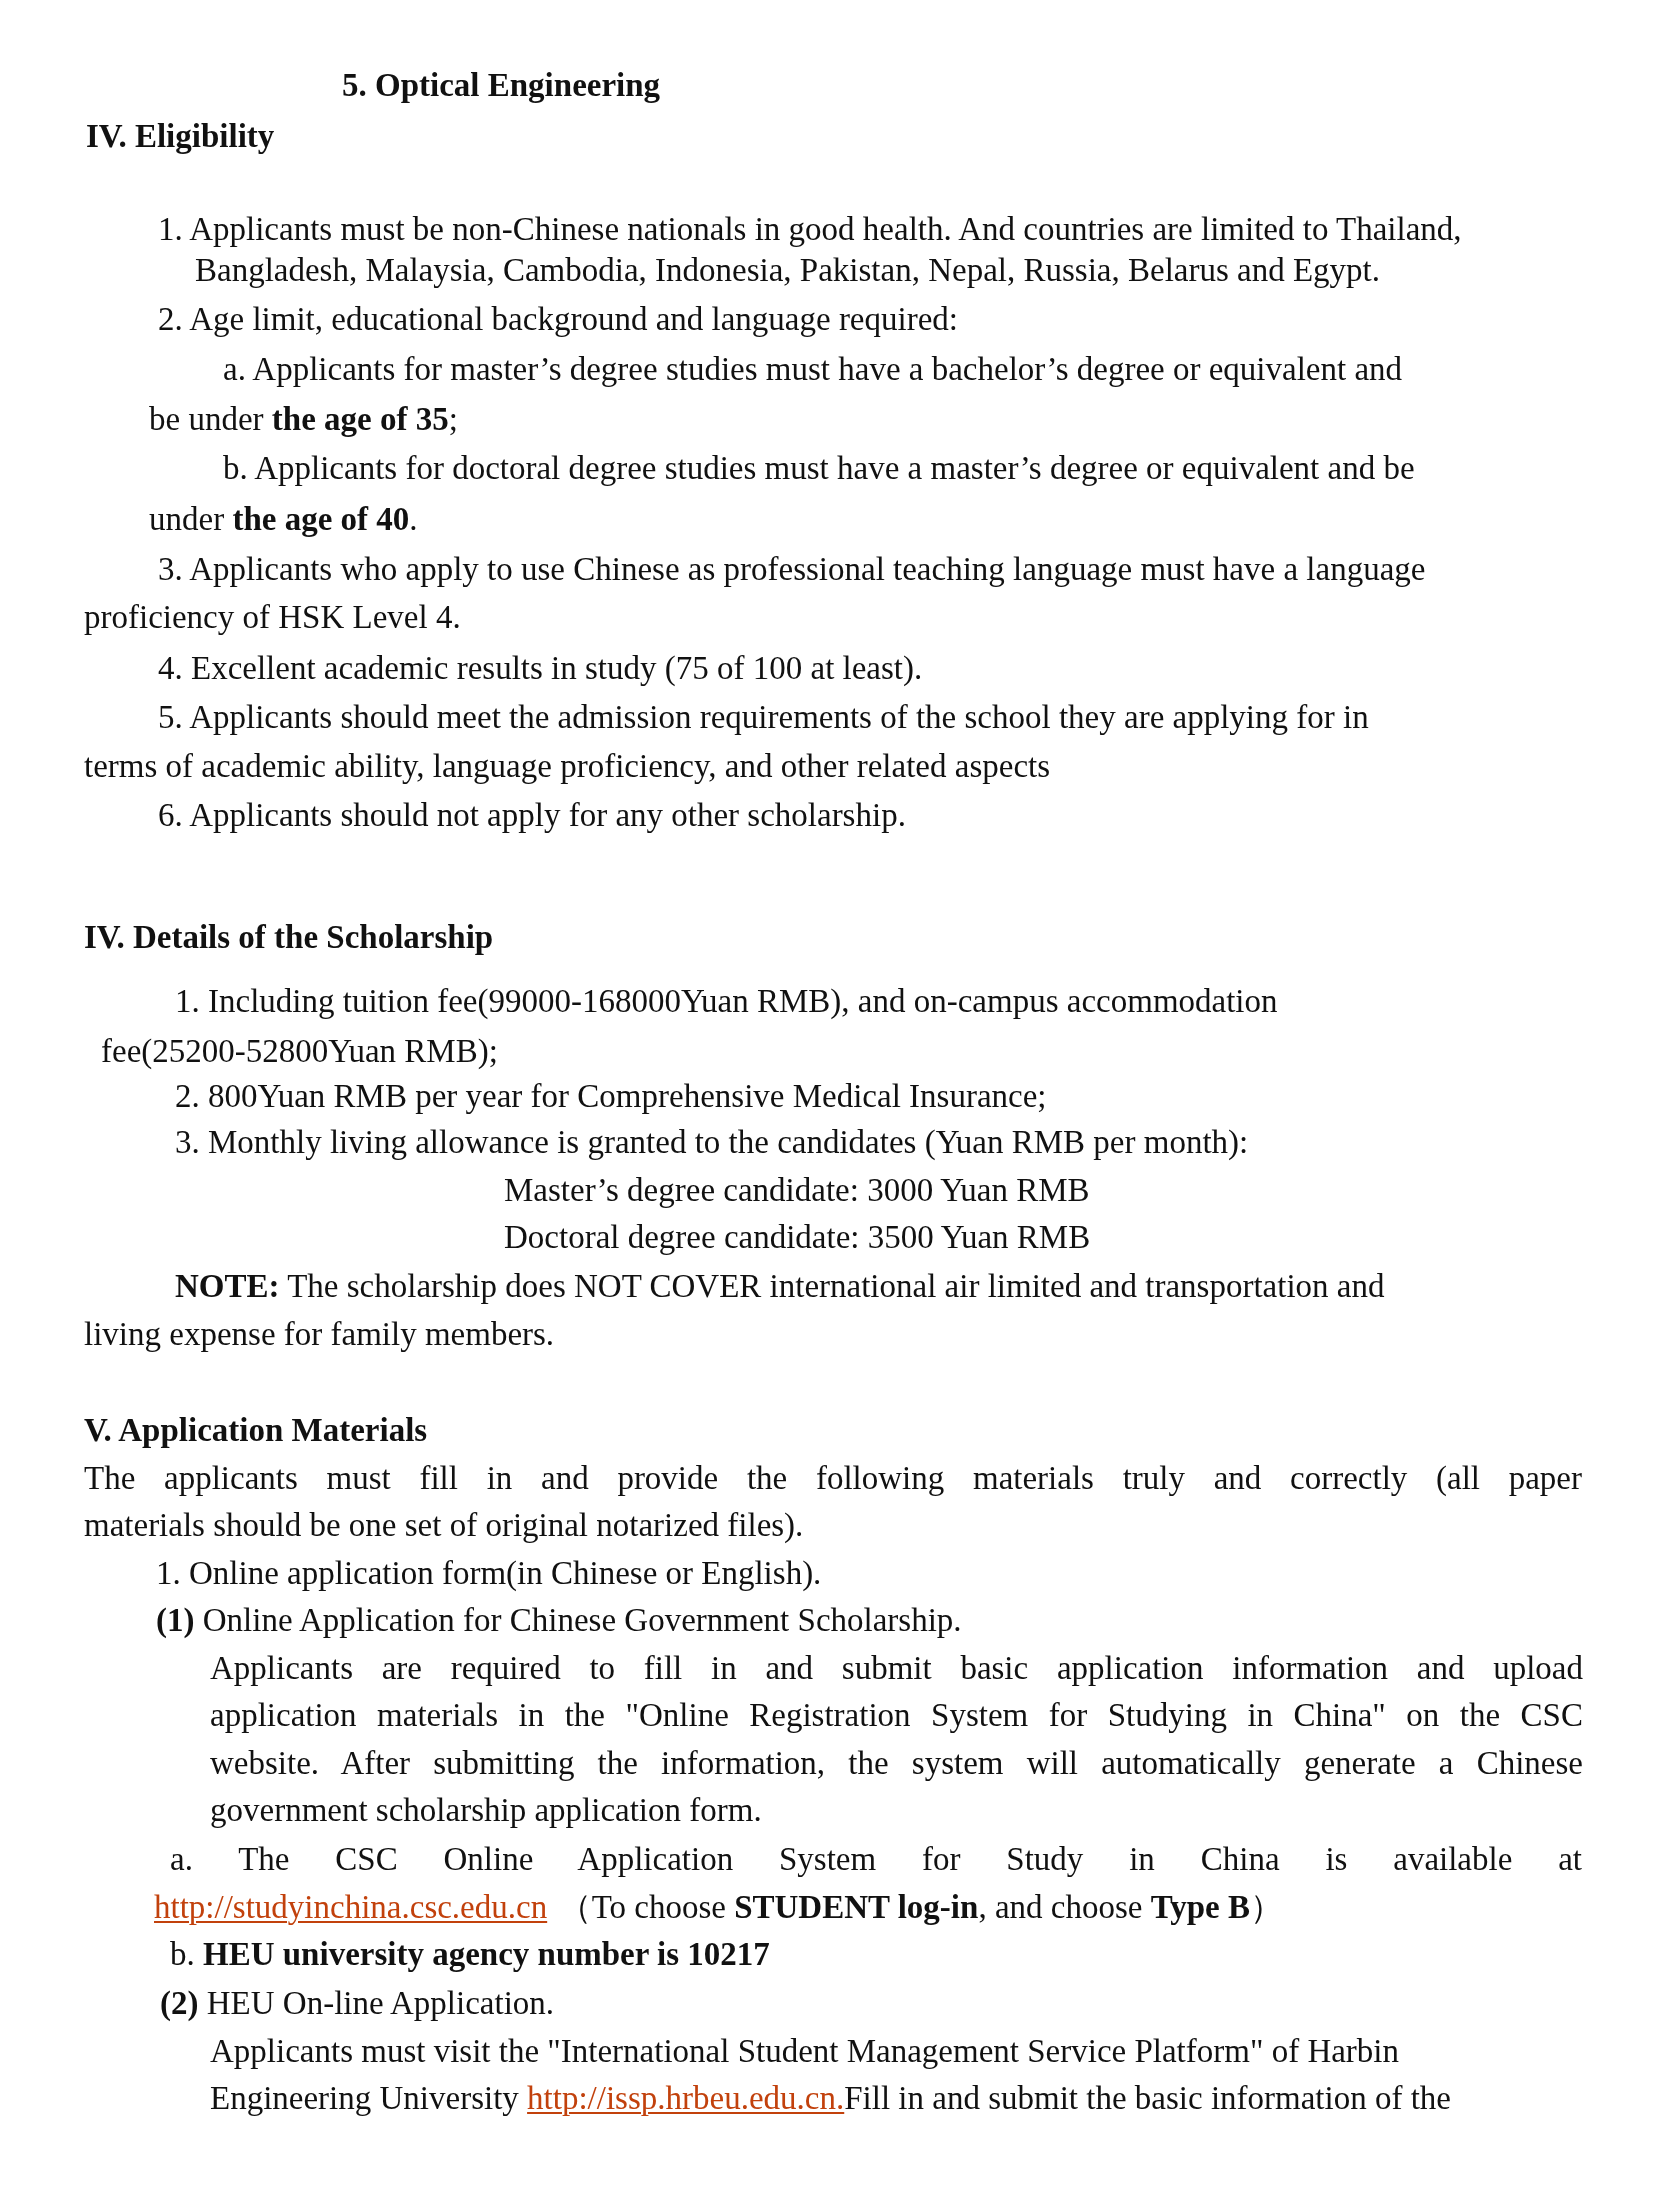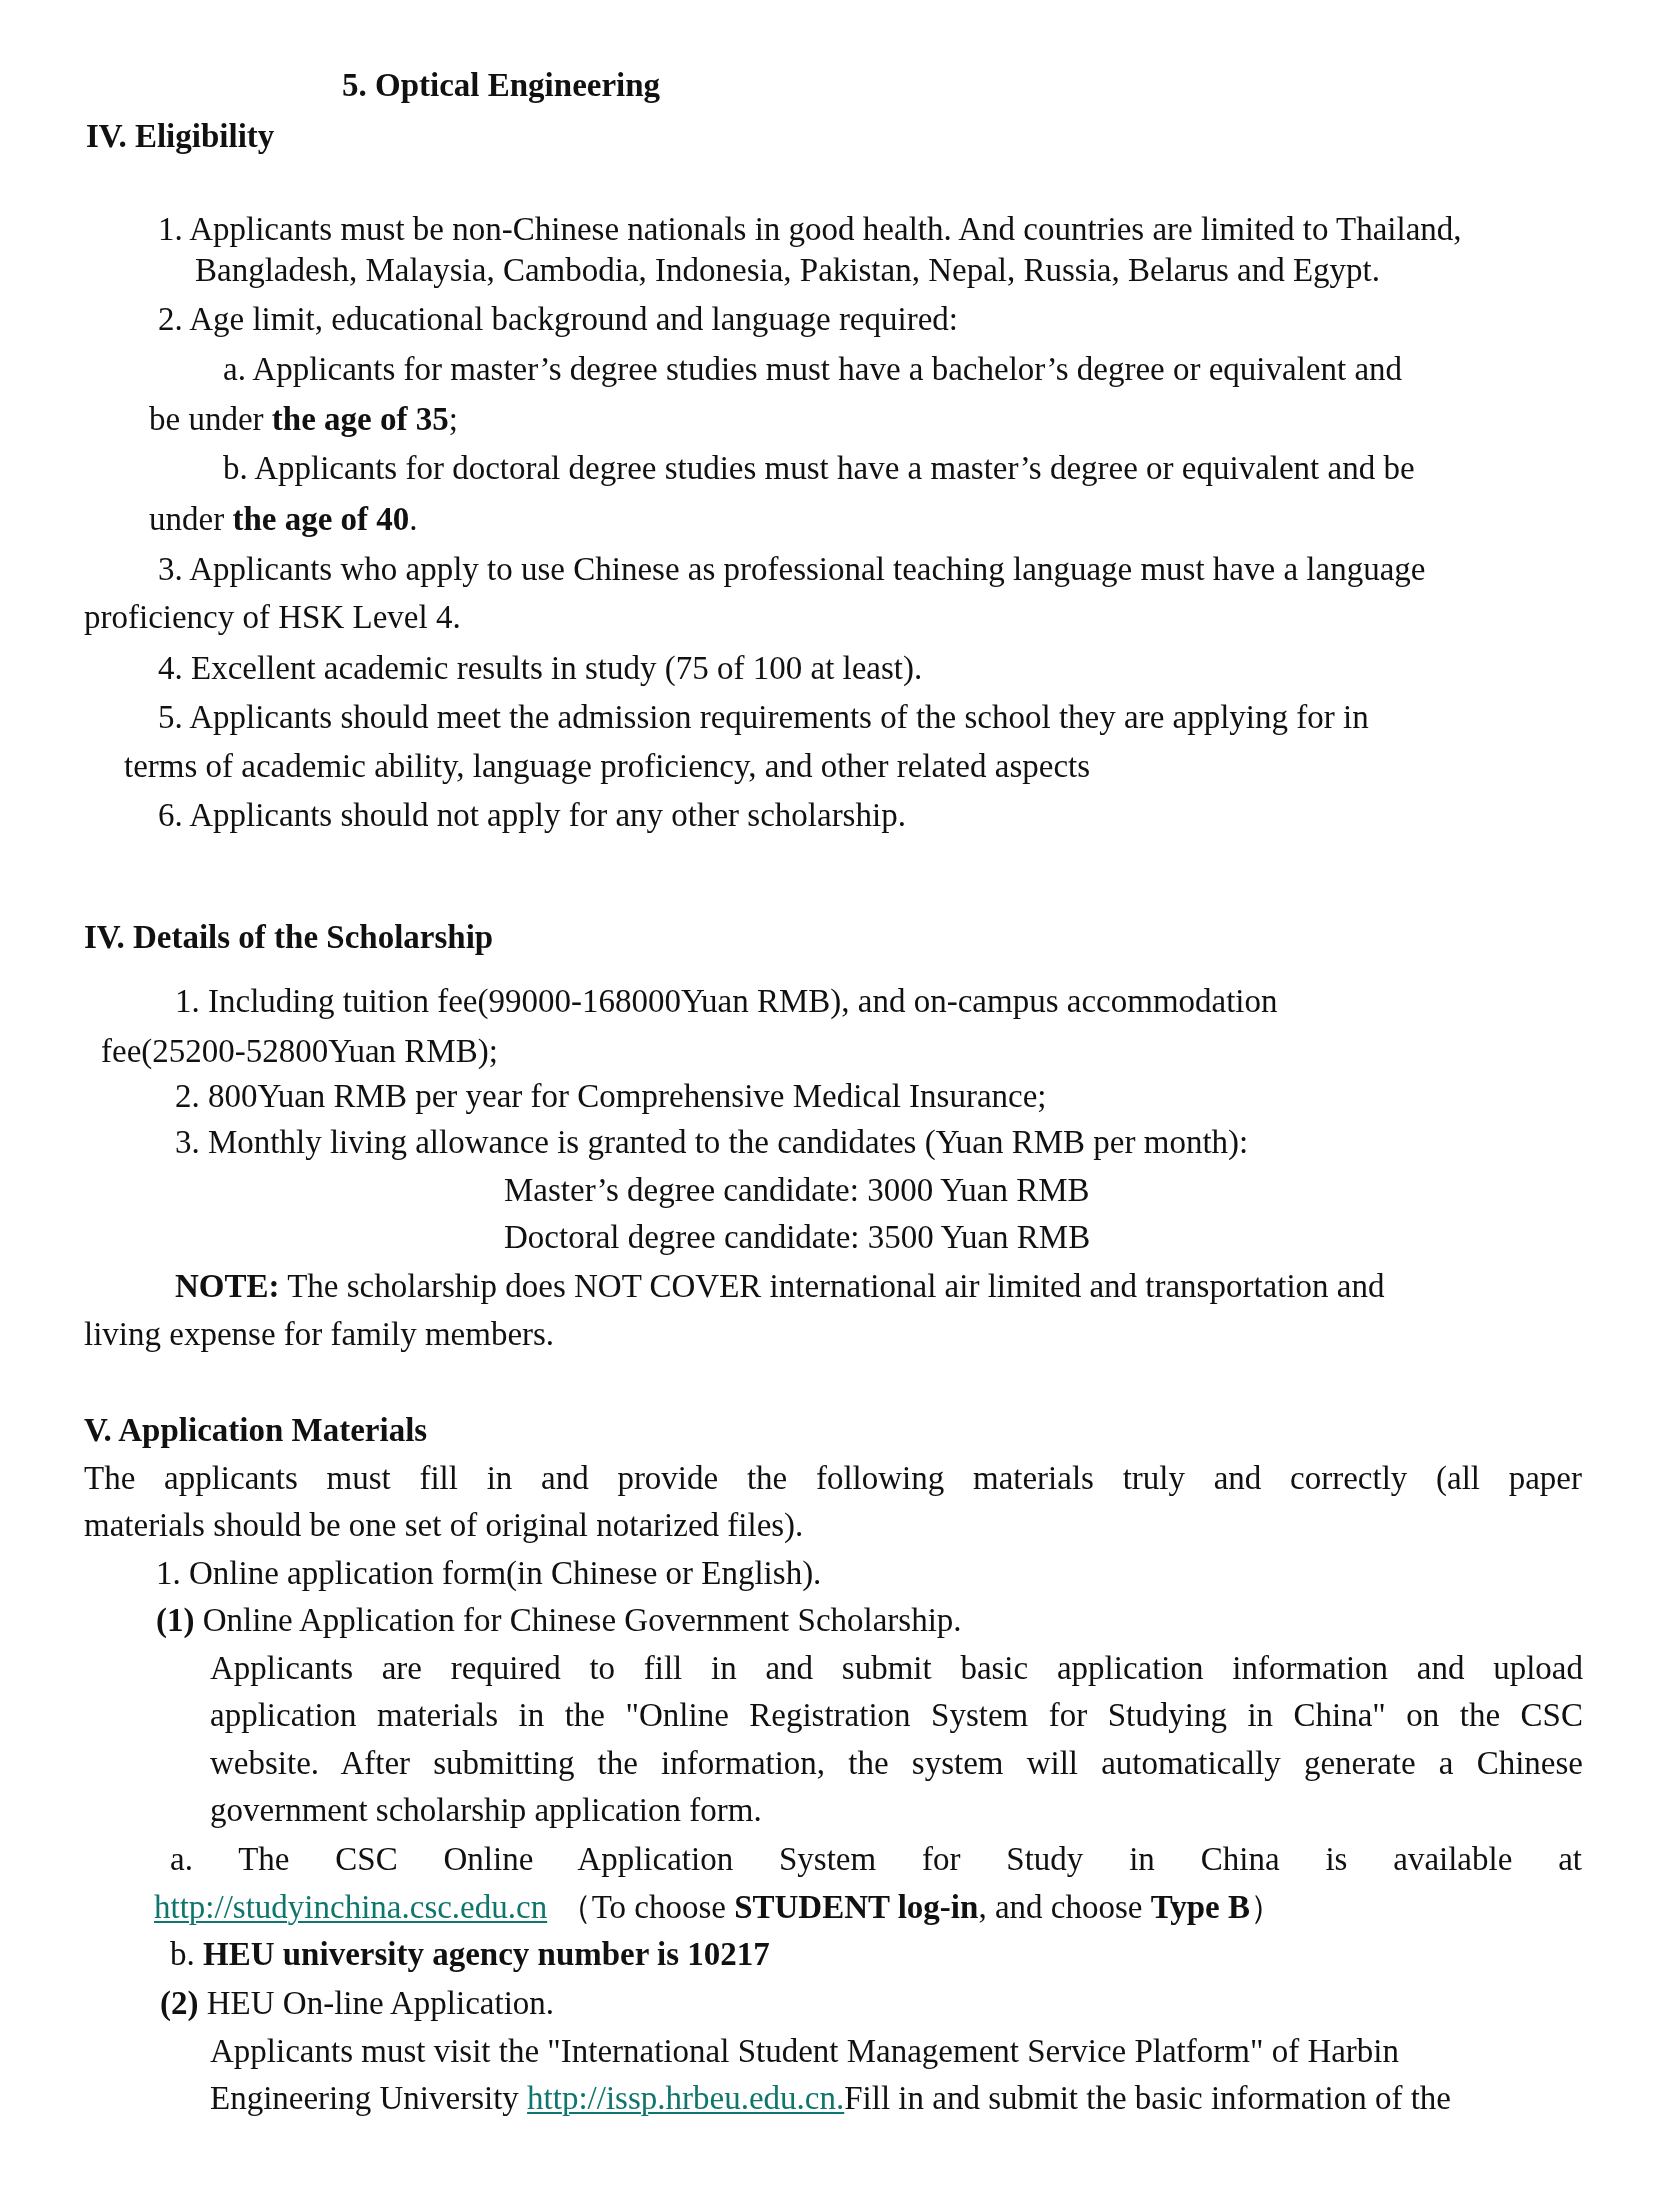--- a/index.html
+++ b/index.html
@@ -12,21 +12,21 @@
     position: absolute; white-space: nowrap;
     font-size: 33px; line-height: 43px;
   }
   .b { font-weight: bold; }
   .h { font-weight: bold; font-size: 33px; }
   .justify {
     position: absolute; font-size: 33px; line-height: 43px;
     text-align: justify; text-align-last: justify; white-space: normal;
   }
   a.link {
-    color: #0f766e; text-decoration: underline; text-decoration-thickness: 1.6px;
+    color: #c2410c; text-decoration: underline; text-decoration-thickness: 1.6px;
     text-underline-offset: 3.3px;
   }
 </style>
 </head>
 <body>
 
 <div class="line b" style="left:342px; top:19.6px;margin-top:44px;">5. Optical Engineering</div>
 
 <div class="line h" style="left:86px; top:115px;">IV.  Eligibility</div>
 
@@ -41,21 +41,21 @@
 
 <div class="line" style="left:223px; top:447px;">b.   Applicants for doctoral degree studies must have a master’s degree or equivalent and be</div>
 <div class="line" style="left:149px; top:498px;">
   <span>under </span><span class="b">the age of 40</span><span>.</span>
 </div>
 
 <div class="line" style="left:158px; top:548px;">3. Applicants who apply to use Chinese as professional teaching language must have a language</div>
 <div class="line" style="left:84px; top:596px;">proficiency of HSK Level 4.</div>
 <div class="line" style="left:158px; top:647px;">4.   Excellent academic results in study (75 of 100 at least).</div>
 <div class="line" style="left:158px; top:696px;">5.   Applicants should meet the admission requirements of the school they are applying for in</div>
-<div class="line" style="left:84px; top:745px;margin-left:40px;">terms of academic ability, language proficiency, and other related aspects</div>
+<div class="line" style="left:84px; top:745px;">terms of academic ability, language proficiency, and other related aspects</div>
 <div class="line" style="left:158px; top:794px;">6.   Applicants should not apply for any other scholarship.</div>
 
 <div class="line h" style="left:84px; top:888px;margin-top:28px;">IV.  Details of the Scholarship</div>
 
 <div class="line" style="left:175px; top:980px;">1. Including tuition fee(99000-168000Yuan RMB), and on-campus accommodation</div>
 <div class="line" style="left:101px; top:1030px;">fee(25200-52800Yuan RMB);</div>
 <div class="line" style="left:175px; top:1075px;">2. 800Yuan RMB per year for Comprehensive Medical Insurance;</div>
 <div class="line" style="left:175px; top:1121px;">3. Monthly living allowance is granted to the candidates (Yuan RMB per month):</div>
 <div class="line" style="left:504px; top:1169px;">Master’s degree candidate: 3000 Yuan RMB</div>
 <div class="line" style="left:504px; top:1216px;">Doctoral degree candidate: 3500 Yuan RMB</div>

